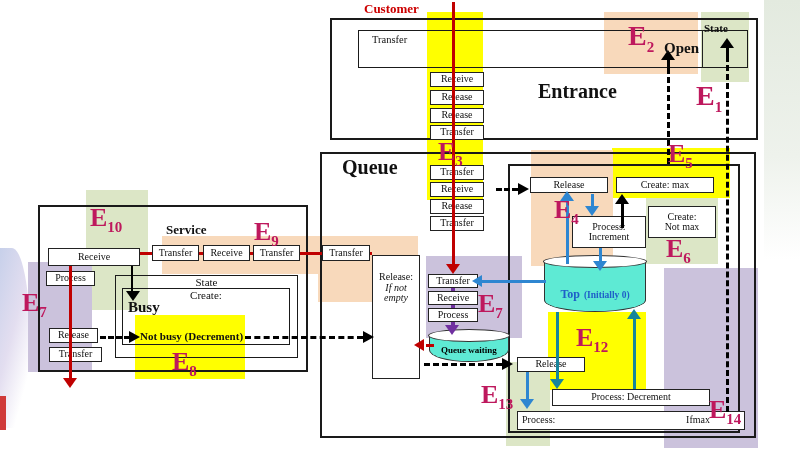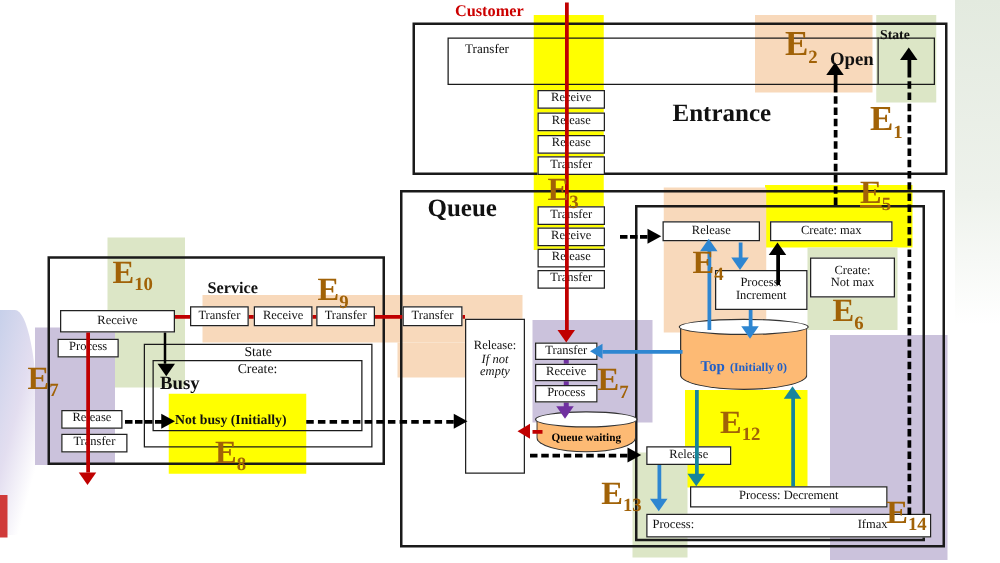--- a/index.html
+++ b/index.html
@@ -11,38 +11,38 @@
   
   .hl{position:absolute;z-index:1;}
   
   .frame{position:absolute;border:2px solid #1a1a1a;background:transparent;z-index:2;box-sizing:border-box;}
   .frame.thin{border-width:1.5px;}
   
   .box{position:absolute;background:#fff;border:1.5px solid #222;z-index:3;
        font:10px "Liberation Serif",serif;color:#111;display:flex;align-items:center;
        justify-content:center;text-align:center;box-sizing:border-box;line-height:1.05;}
   
-  .cyl{position:absolute;background:#fdba74;border:1.6px solid #333;border-top:none;z-index:3;
+  .cyl{position:absolute;background:#5eead4;border:1.6px solid #333;border-top:none;z-index:3;
        border-radius:0 0 50% 50% / 0 0 12px 12px;box-sizing:border-box;}
   .cyl .lid{position:absolute;left:-1.6px;right:-1.6px;top:-7px;height:13px;background:#fff;
        border:1.6px solid #333;border-radius:50%;box-sizing:border-box;}
   .cyl .cyl-text{position:relative;z-index:2;width:100%;text-align:center;}
   
   .ln{position:absolute;}
   .z2{z-index:2;} .z4{z-index:4;}
   .dashv{position:absolute;width:0;border-left:3px dashed #000;z-index:4;}
   .dashh{position:absolute;height:0;border-top:3px dashed #000;z-index:4;}
   
   .arr{position:absolute;width:0;height:0;z-index:4;}
   .arr.down{border-left:7px solid transparent;border-right:7px solid transparent;border-top:10px solid #000;}
   .arr.up{border-left:7px solid transparent;border-right:7px solid transparent;border-bottom:10px solid #000;}
   .arr.left{border-top:6px solid transparent;border-bottom:6px solid transparent;border-right:10px solid #000;}
   .arr.right{border-top:6px solid transparent;border-bottom:6px solid transparent;border-left:11px solid #000;}
   
-  .elabel{position:absolute;z-index:6;color:#a16207;font-family:"Liberation Serif",serif;
+  .elabel{position:absolute;z-index:6;color:#be185d;font-family:"Liberation Serif",serif;
           font-weight:bold;font-size:26px;line-height:1;}
   .elabel sub{font-size:15px;line-height:1;}
   .elabel.big{font-size:28px;}
   
   .title{position:absolute;z-index:5;font-family:"Liberation Serif",serif;font-weight:bold;color:#111;}
 </style>
 </head>
 <body>
 
 <div class="abs bg" style="left:0;top:248px;width:30px;height:180px;border-radius:0 60% 60% 0/0 50% 50% 0;
@@ -76,21 +76,21 @@
 <div class="frame thin" style="left:115px;top:275px;width:183px;height:83px;"></div>
 <div class="frame thin" style="left:122px;top:288px;width:168px;height:57px;"></div>
 
 <div class="title" style="left:364px;top:1px;font-size:13px;color:#cc0000;">Customer</div>
 <div class="title" style="left:538px;top:80px;font-size:20px;">Entrance</div>
 <div class="title" style="left:342px;top:156px;font-size:20px;">Queue</div>
 <div class="title" style="left:166px;top:206px;font-size:13px;margin-top:16px;">Service</div>
 <div class="title" style="left:115px;top:276px;width:183px;text-align:center;font-size:11px;font-weight:normal;">State</div>
 <div class="title" style="left:122px;top:289px;width:168px;text-align:center;font-size:11px;font-weight:normal;">Create:</div>
 <div class="title" style="left:128px;top:299px;font-size:15px;">Busy</div>
-<div class="title" style="left:140px;top:330px;font-size:11px;">Not busy (Initially)</div>
+<div class="title" style="left:140px;top:330px;font-size:11px;">Not busy (Decrement)</div>
 <div class="title" style="left:664px;top:40px;font-size:15px;">Open</div>
 <div class="title" style="left:704px;top:22px;font-size:11px;">State</div>
 <div class="title" style="left:372px;top:34px;font-size:10.5px;font-weight:normal;">Transfer</div>
 
 <div class="box" style="left:430px;top:72px;width:54px;height:15px;">Receive</div>
 <div class="box" style="left:430px;top:90px;width:54px;height:15px;">Release</div>
 <div class="box" style="left:430px;top:108px;width:54px;height:15px;">Release</div>
 <div class="box" style="left:430px;top:125px;width:54px;height:15px;">Transfer</div>
 
 <div class="box" style="left:430px;top:165px;width:54px;height:15px;">Transfer</div>
@@ -198,21 +198,21 @@
 <div class="ln z4" style="left:633px;top:318px;width:3px;height:71px;background:#17859b;"></div>
 <div class="arr up" style="left:627px;top:309px;border-bottom-color:#17859b;"></div>
 
 <div class="ln z2" style="left:451px;top:282px;width:3.5px;height:44px;background:#7030a0;"></div>
 <div class="arr down" style="left:445px;top:325px;border-top-color:#7030a0;"></div>
 
 <div class="elabel big" style="left:696px;top:34px;margin-top:48px;"><span>E</span><sub>1</sub></div>
 <div class="elabel big" style="left:628px;top:22px;"><span>E</span><sub>2</sub></div>
 <div class="elabel" style="left:438px;top:139px;"><span>E</span><sub>3</sub></div>
 <div class="elabel" style="left:554px;top:197px;"><span>E</span><sub>4</sub></div>
-<div class="elabel" style="left:688px;top:141px;text-decoration:underline;"><span>E</span><sub>5</sub></div>
+<div class="elabel" style="left:668px;top:141px;"><span>E</span><sub>5</sub></div>
 <div class="elabel" style="left:666px;top:236px;"><span>E</span><sub>6</sub></div>
 <div class="elabel" style="left:478px;top:291px;"><span>E</span><sub>7</sub></div>
 <div class="elabel" style="left:172px;top:349px;"><span>E</span><sub>8</sub></div>
 <div class="elabel" style="left:254px;top:219px;"><span>E</span><sub>9</sub></div>
 <div class="elabel" style="left:90px;top:205px;"><span>E</span><sub>10</sub></div>
 <div class="elabel" style="left:22px;top:290px;"><span>E</span><sub>7</sub></div>
 <div class="elabel" style="left:576px;top:325px;"><span>E</span><sub>12</sub></div>
 <div class="elabel" style="left:481px;top:382px;"><span>E</span><sub>13</sub></div>
 <div class="elabel" style="left:709px;top:397px;"><span>E</span><sub>14</sub></div>
 

